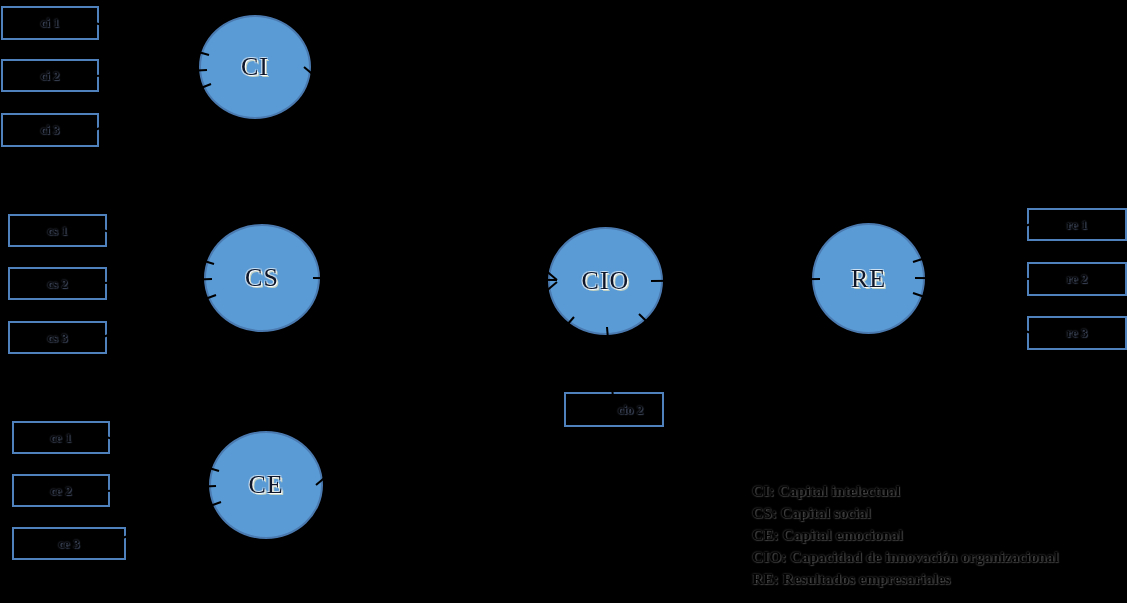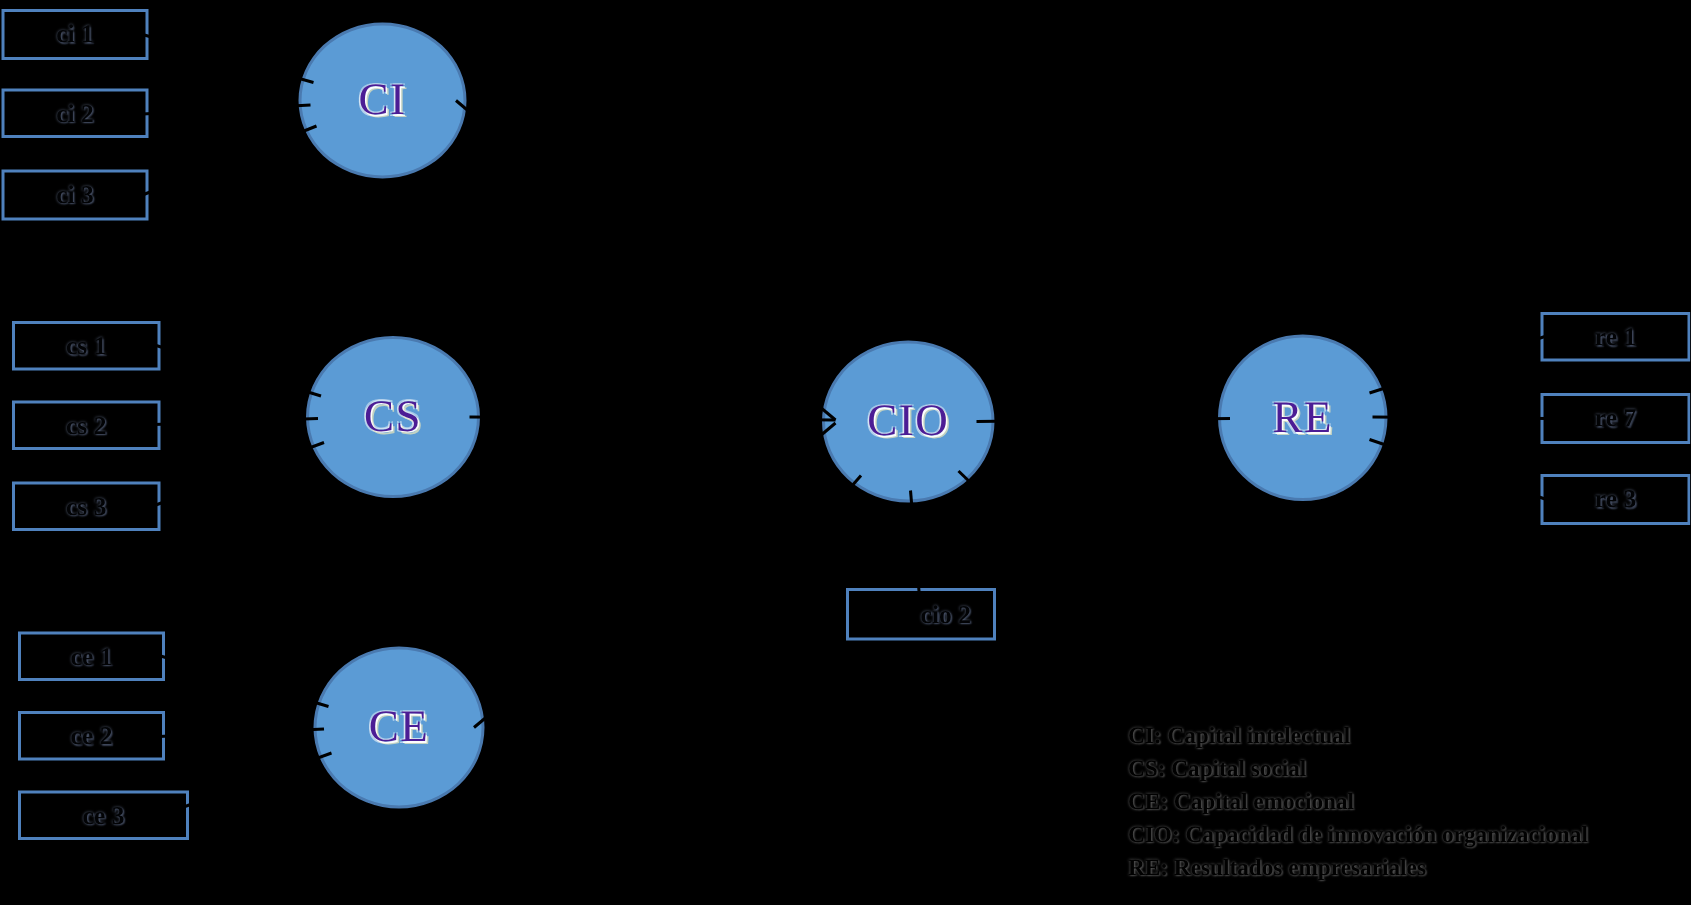--- a/index.html
+++ b/index.html
@@ -13,42 +13,42 @@
   .node{
     position:absolute;
     background:#5b9bd5;
     border:2px solid #4a7ab0;
     border-radius:50%;
     display:flex;align-items:center;justify-content:center;
     box-sizing:border-box;
     z-index:2;
   }
   .node-label{
-    color:#4c1d95;
-    font-size:30px;
+    color:#0f172a;
+    font-size:26px;
     letter-spacing:1px;
     text-shadow:
       1px 1px 0 rgba(255,255,255,0.95),
       2px 2px 0 rgba(250,240,185,0.65),
       -1px -1px 0 rgba(255,255,255,0.45),
       -1px 1px 0 rgba(255,255,255,0.55),
       1px -1px 0 rgba(255,255,255,0.45);
   }
   .ibox{
     position:absolute;
     background:#000;
     border:2px solid #4f81bd;
     box-sizing:border-box;
     display:flex;align-items:center;justify-content:center;
     z-index:2;
   }
   .ibox-label{
     color:#020305;
     font-weight:bold;
-    font-size:17px;
+    font-size:13px;
     text-shadow:0 0 2px rgba(120,135,165,0.75), 1px 1px 1px rgba(100,115,150,0.45);
     white-space:nowrap;
   }
   #edges{
     position:absolute;left:0;top:0;width:1127px;height:603px;
     z-index:3;pointer-events:none;
   }
   #legend{
     position:absolute;
     left:752px;top:480px;
@@ -121,21 +121,21 @@
   </div>
 
   <div class="ibox" id="box-cio2">
     <span class="ibox-label">cio 2</span>
   </div>
 
   <div class="ibox" id="box-re1">
     <span class="ibox-label">re 1</span>
   </div>
   <div class="ibox" id="box-re2">
-    <span class="ibox-label">re 7</span>
+    <span class="ibox-label">re 2</span>
   </div>
   <div class="ibox" id="box-re3">
     <span class="ibox-label">re 3</span>
   </div>
 
   <div class="node" id="node-ci">
     <span class="node-label">CI</span>
   </div>
   <div class="node" id="node-ce">
     <span class="node-label">CE</span>

